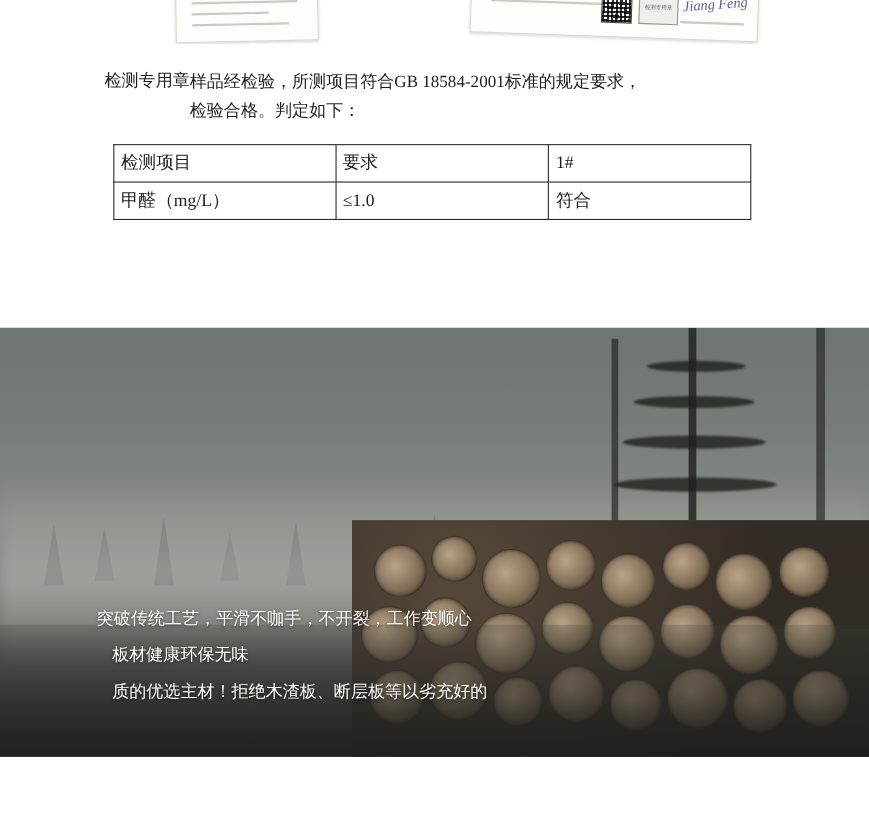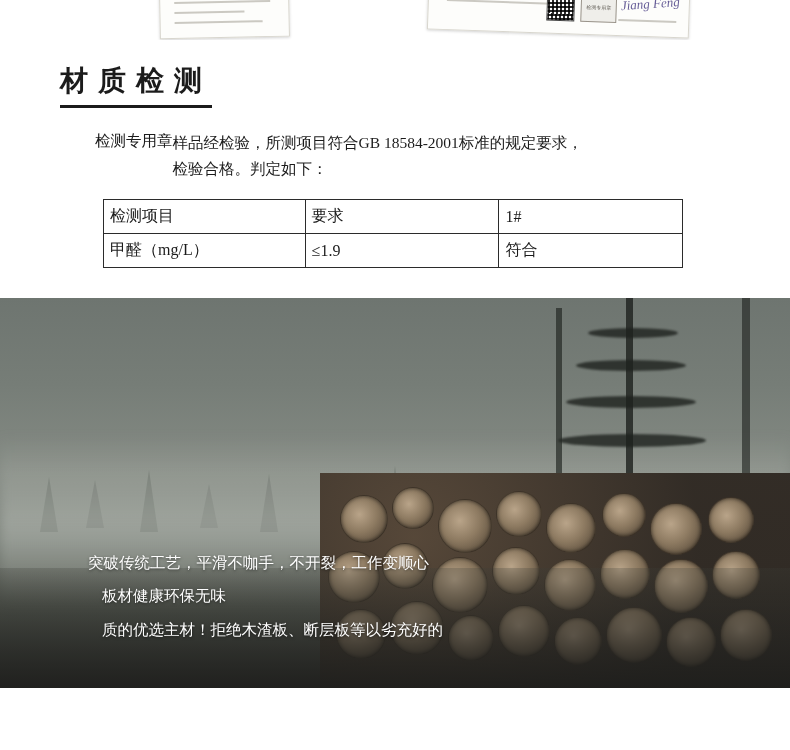--- a/index.html
+++ b/index.html
@@ -247,42 +247,41 @@
 
     <div class="cert-line" style="left:18px; top:152px; width:120px;"></div>
     <div class="cert-seal" style="left:152px; top:140px;">检测专用章</div>
     <div class="cert-qr" style="left:118px; top:142px;"></div>
     <div class="cert-sig" style="left:192px; top:142px;">Jiang Feng</div>
     <div class="cert-line" style="left:190px; top:166px; width:58px;"></div>
   </div>
 </div>
 
 <div class="section">
-  <h2 class="section-title">材质检测</h2>
 
   <div class="conclusion">
     <div class="conclusion-label">检测专用章</div>
     <div class="conclusion-body">
       <div>样品经检验，所测项目符合GB 18584-2001标准的规定要求，</div>
       <div>检验合格。判定如下：</div>
     </div>
   </div>
 
   <table class="result-table">
     <thead>
       <tr>
         <th class="col-item">检测项目</th>
         <th class="col-req">要求</th>
         <th class="col-s1">1#</th>
       </tr>
     </thead>
     <tbody>
       <tr>
         <td>甲醛（mg/L）</td>
-        <td>≤1.9</td>
+        <td>≤1.0</td>
         <td>符合</td>
       </tr>
     </tbody>
   </table>
 </div>
 
 <div class="photo">
   <div class="sky"></div>
 
   <div class="tree" style="left:40px; bottom:40%; border-bottom-width:55px; opacity:.5;"></div>

